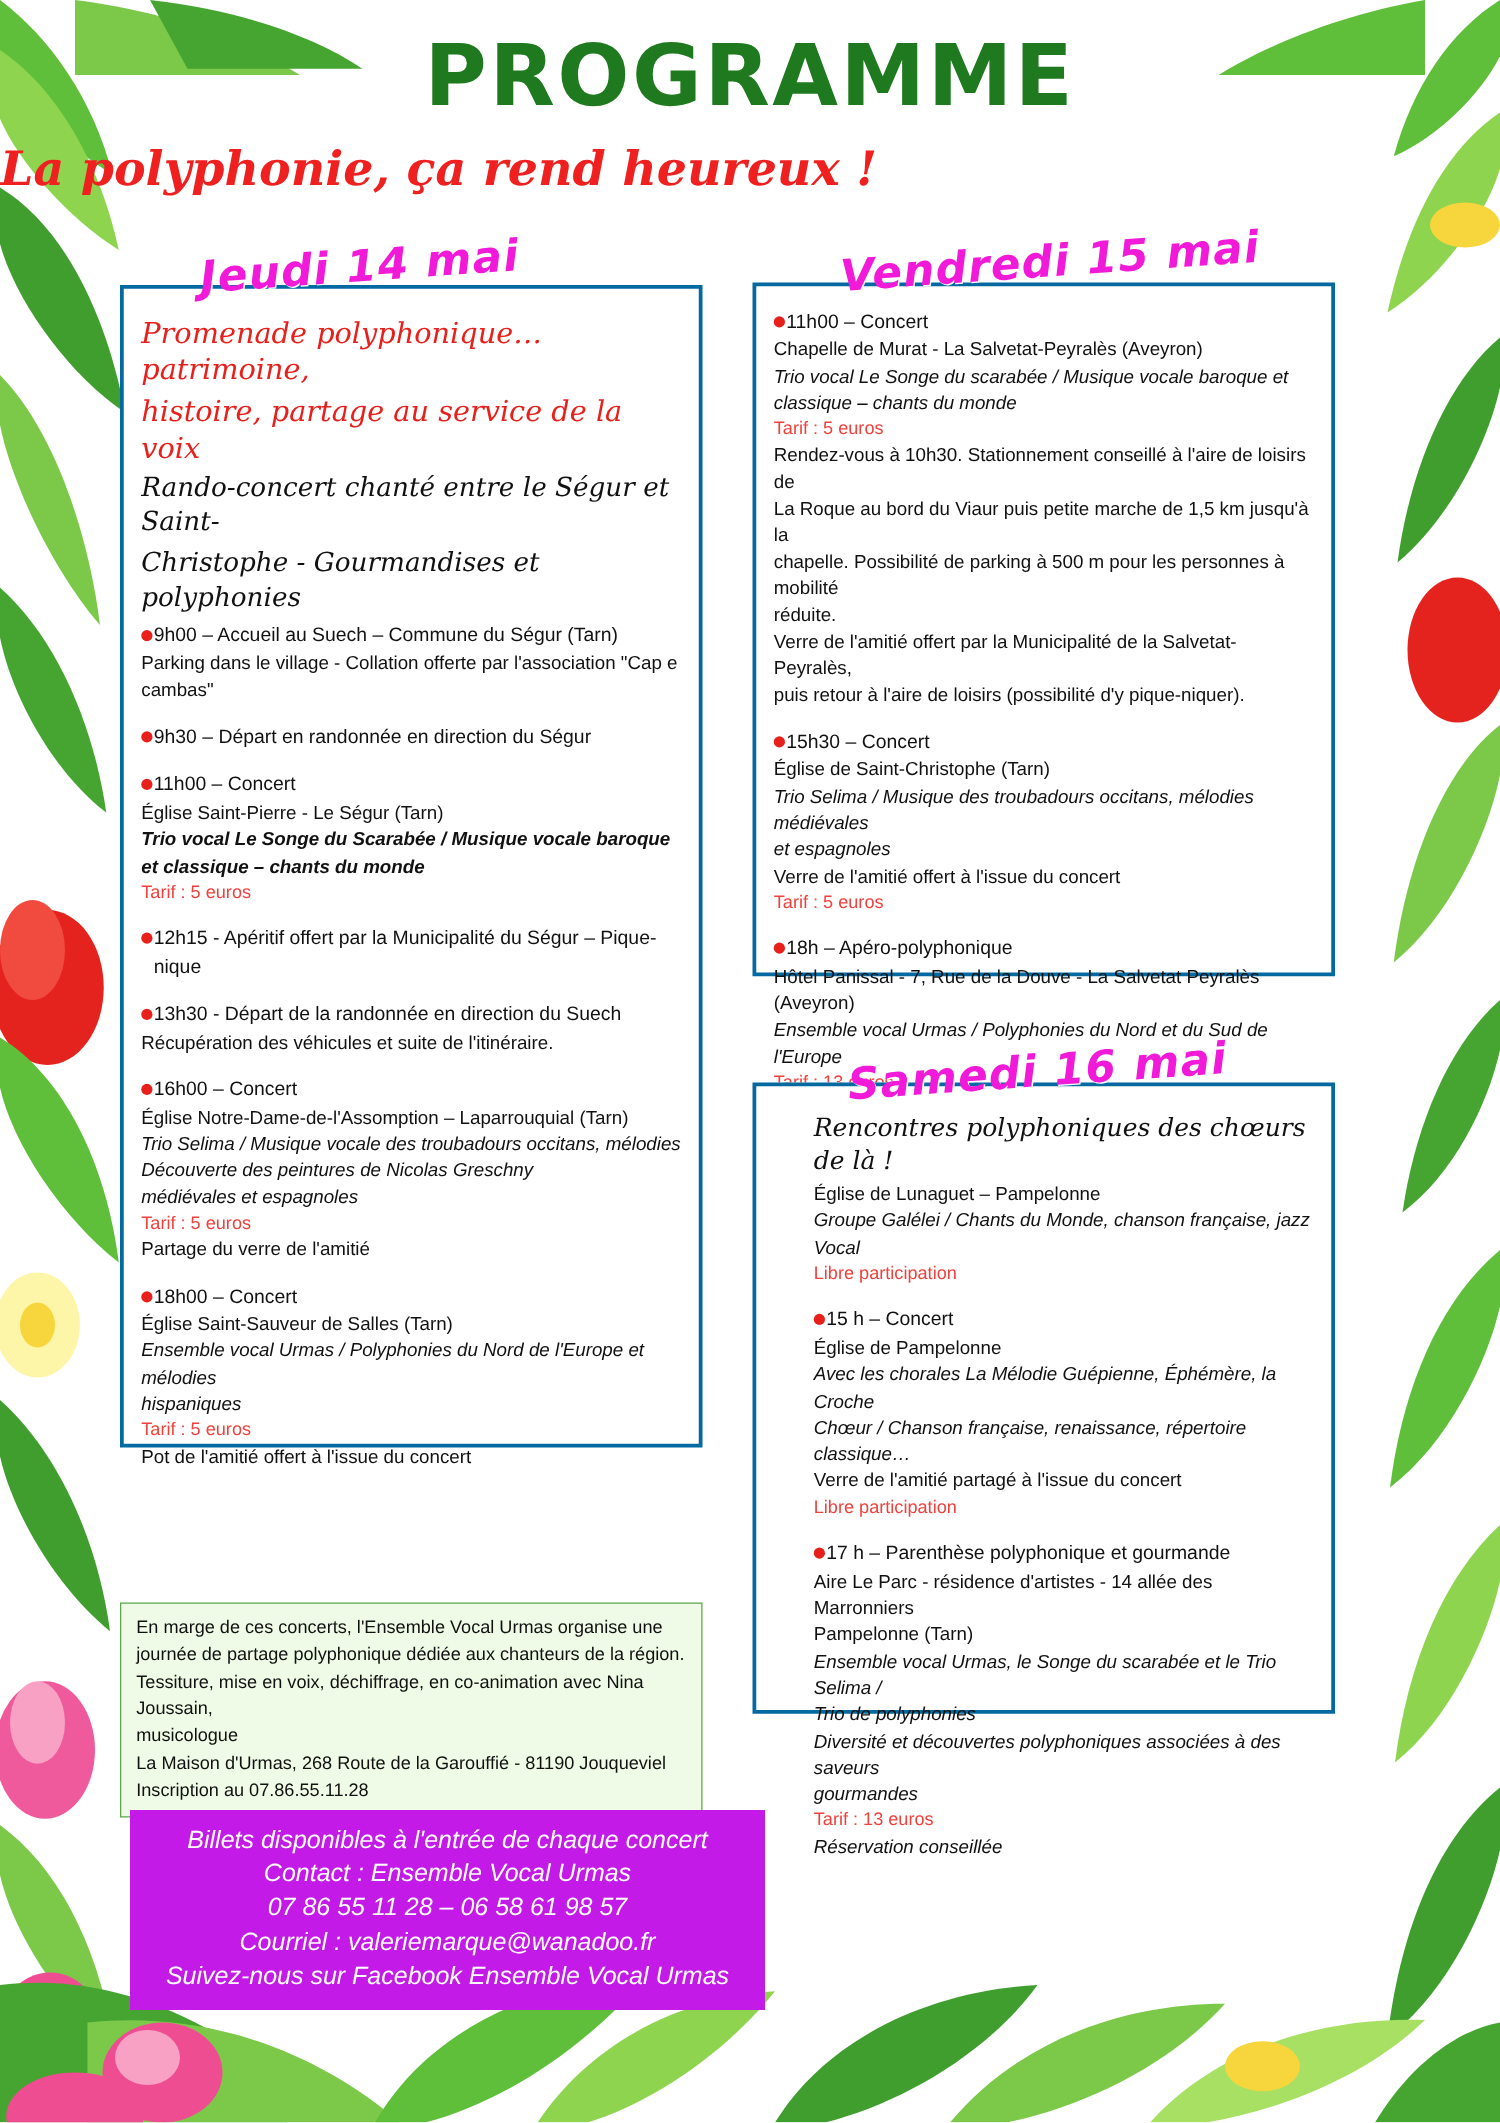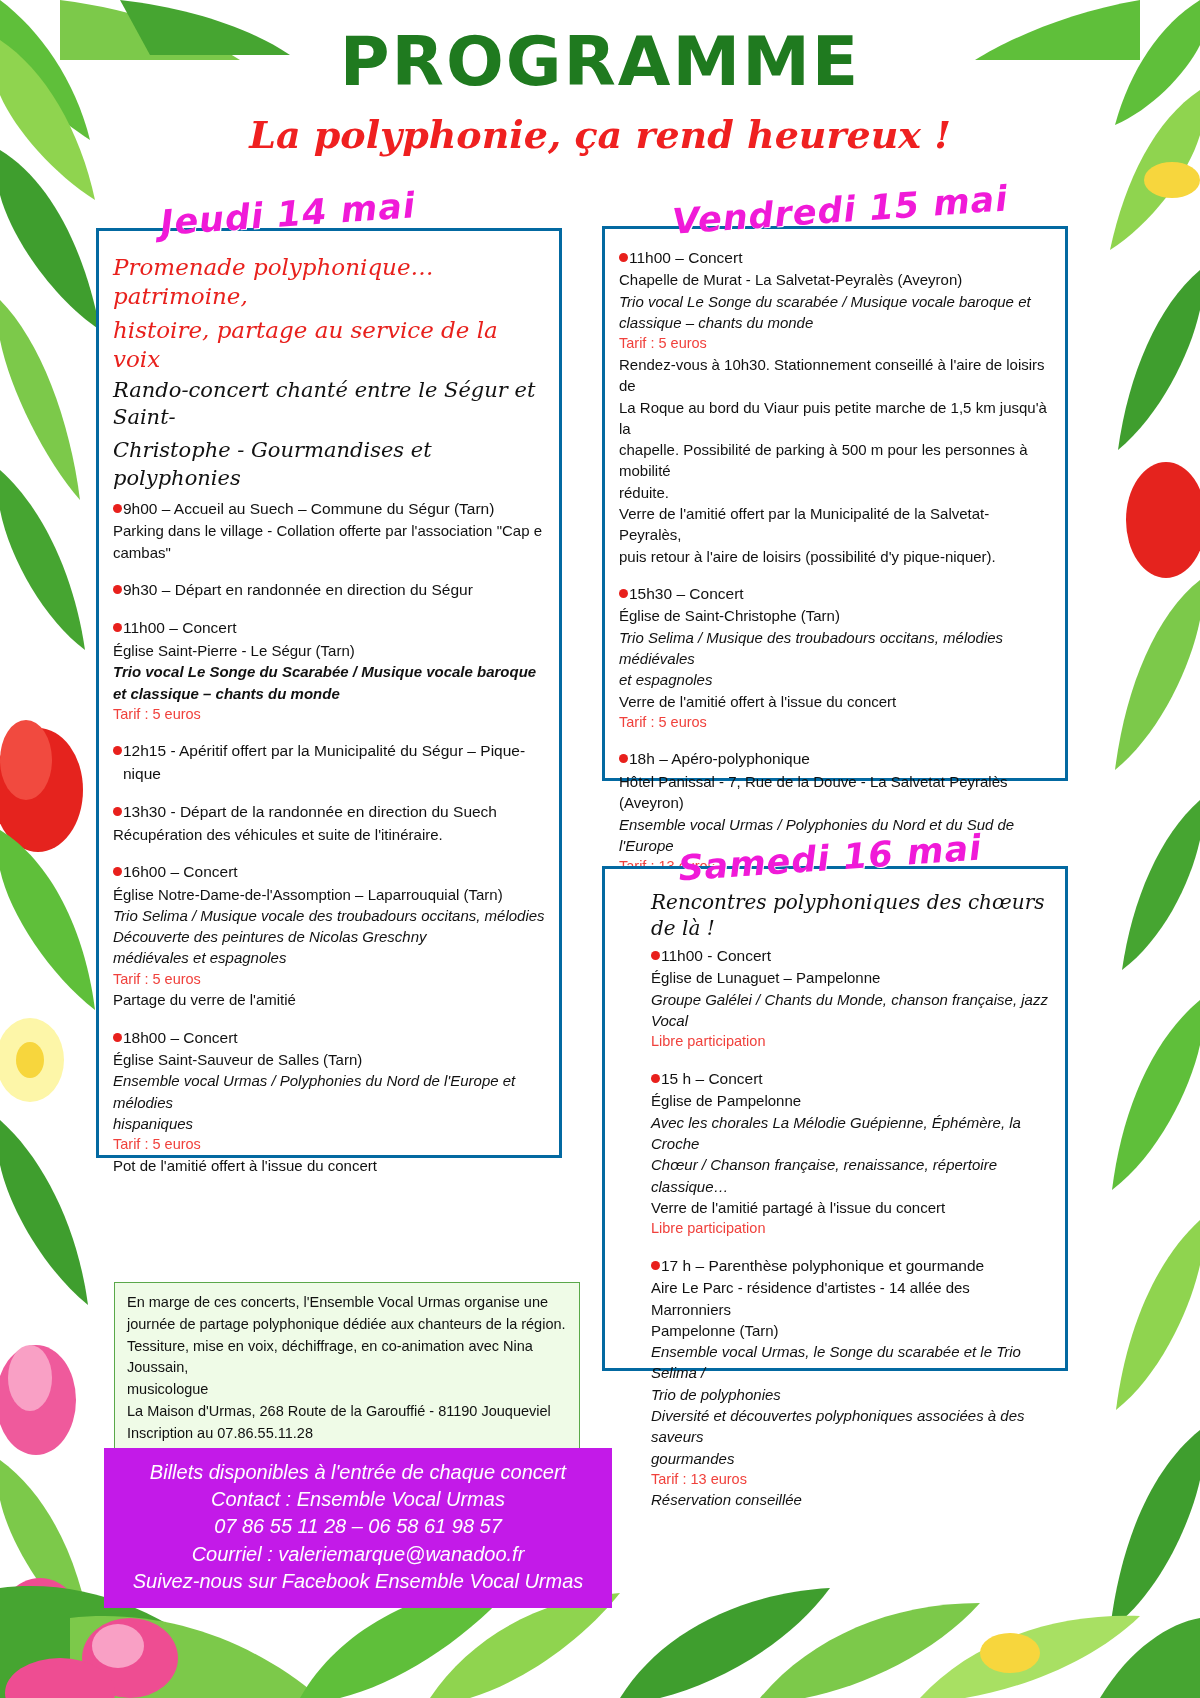--- a/index.html
+++ b/index.html
@@ -19,21 +19,21 @@
   #deco-bottom{left:0;bottom:0;width:1200px;height:230px;}
   #deco-top{left:0;top:0;width:1200px;height:60px;}
 
   
   .prog-title{
     position:absolute;top:22px;left:0;width:1200px;text-align:center;
     font-size:68px;font-weight:bold;color:#1f7a1f;letter-spacing:2px;
     font-family:"DejaVu Sans", sans-serif;z-index:5;
   }
   .prog-sub{
-    position:absolute;top:112px;left:0;width:1200px;text-align:center;
+    position:absolute;top:112px;left:0;width:1200px;
     font-size:38px;color:#ef2020;font-style:italic;font-weight:bold;
     font-family:"DejaVu Serif", serif;z-index:5;
   }
 
   .day-label{
     position:absolute;z-index:9;color:#f01ad8;font-weight:bold;
     font-family:"DejaVu Sans", sans-serif;font-style:italic;
     font-size:35px;letter-spacing:1px;white-space:nowrap;
     text-shadow:1px 1px 0 #ffffff;
   }
@@ -289,24 +289,20 @@
         </div>
       </div>
   </div>
 </div>
 
 <div class="panel" id="panel-sat">
   <div class="panel-inner">
     <div class="sat-headline">Rencontres polyphoniques des chœurs de là !</div>
     <div id="sat-events">
         <div class="event">
-          <div class="evt-time">
-            <span class="bullet"></span>
-            <span>11h00 - Concert</span>
-          </div>
           <div class="evt-line">Église de Lunaguet – Pampelonne</div>
           <div class="evt-ital">Groupe Galélei / Chants du Monde, chanson française, jazz Vocal</div>
           <div class="tarif">Libre participation</div>
         </div>
         <div class="event">
           <div class="evt-time">
             <span class="bullet"></span>
             <span>15 h – Concert</span>
           </div>
           <div class="evt-line">Église de Pampelonne</div>
@@ -326,21 +322,21 @@
           <div class="evt-ital">Trio de polyphonies</div>
           <div class="evt-ital">Diversité et découvertes polyphoniques associées à des saveurs</div>
           <div class="evt-ital">gourmandes</div>
           <div class="tarif">Tarif : 13 euros</div>
           <div class="evt-ital">Réservation conseillée</div>
         </div>
       </div>
   </div>
 </div>
 
-<div id="info-box" style="background: rgb(239, 251, 231); border-color: rgb(90, 168, 74); margin-left: 18px;">
+<div id="info-box" style="background: rgb(239, 251, 231); border-color: rgb(90, 168, 74);">
     <p>En marge de ces concerts, l'Ensemble Vocal Urmas organise une</p>
     <p>journée de partage polyphonique dédiée aux chanteurs de la région.</p>
     <p>Tessiture, mise en voix, déchiffrage, en co-animation avec Nina Joussain,</p>
     <p>musicologue</p>
     <p>La Maison d'Urmas, 268 Route de la Garouffié - 81190 Jouqueviel</p>
     <p>Inscription au 07.86.55.11.28</p>
   </div>
 
 <div id="contact-box" style="background: rgb(195, 26, 232); color: rgb(255, 255, 255);">
     <p>Billets disponibles à l'entrée de chaque concert</p>

